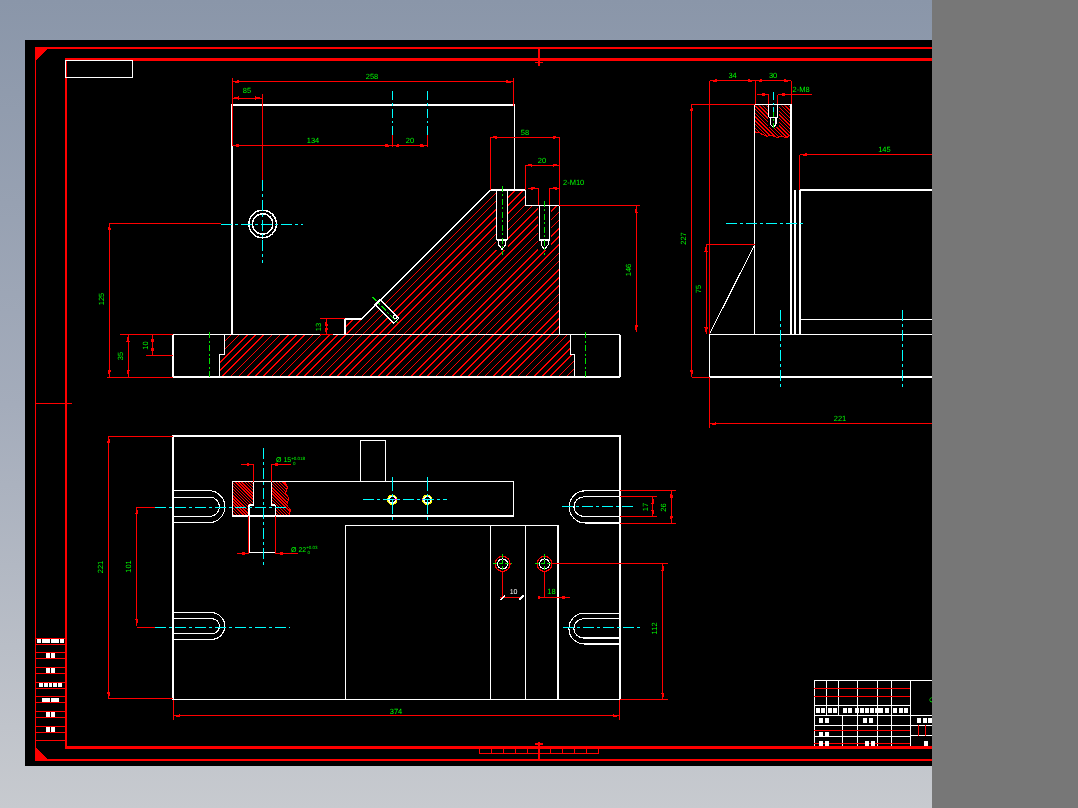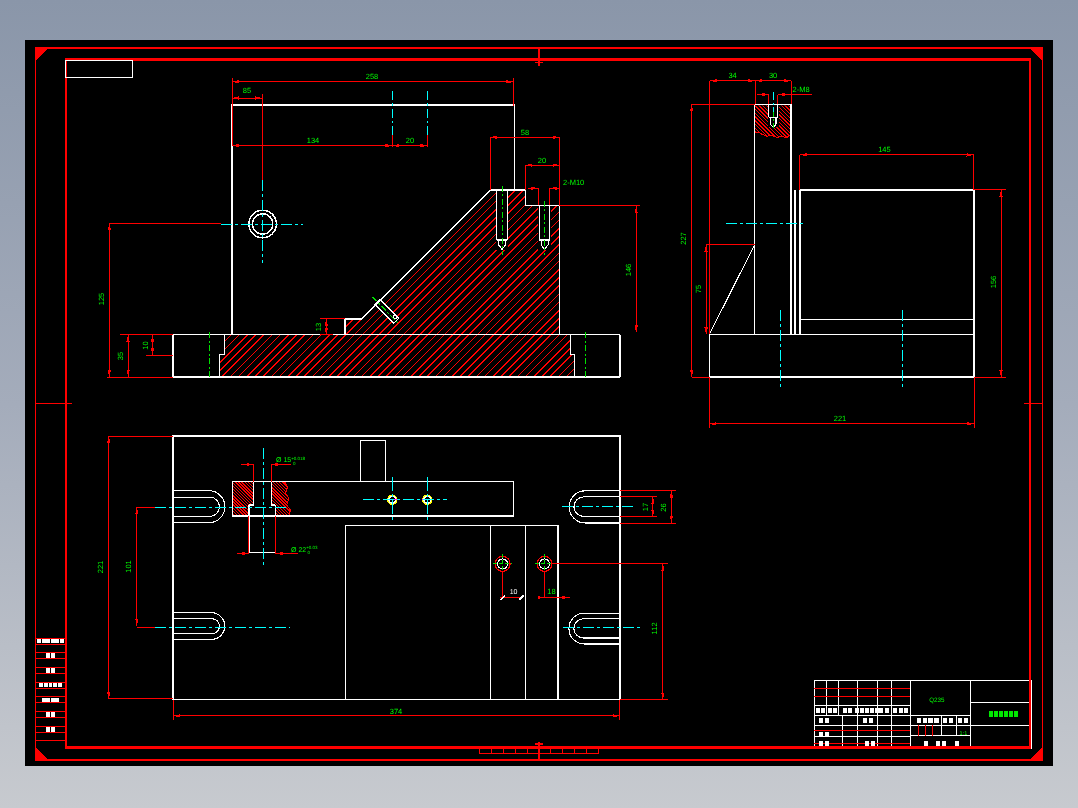--- a/index.html
+++ b/index.html
@@ -1,16 +1,16 @@
 <!DOCTYPE html>
 <html><head>
 <meta charset="utf-8">
 <style>
 html,body{margin:0;padding:0;background:#777;}
-#wrap{width:1078px;height:808px;overflow:hidden;}
+#wrap{width:932px;height:808px;overflow:hidden;}
 text{font-family:"Liberation Sans",sans-serif;}
 </style>
 </head>
 <body>
 <div id="wrap">
 <svg width="1078" height="808" viewBox="0 0 1078 808" shape-rendering="crispEdges" text-rendering="geometricPrecision">
 <defs>
 <linearGradient id="bggrad" x1="0" y1="0" x2="0" y2="1">
 <stop offset="0" stop-color="#8A96A9"></stop>
 <stop offset="0.5" stop-color="#A4ACBB"></stop>

